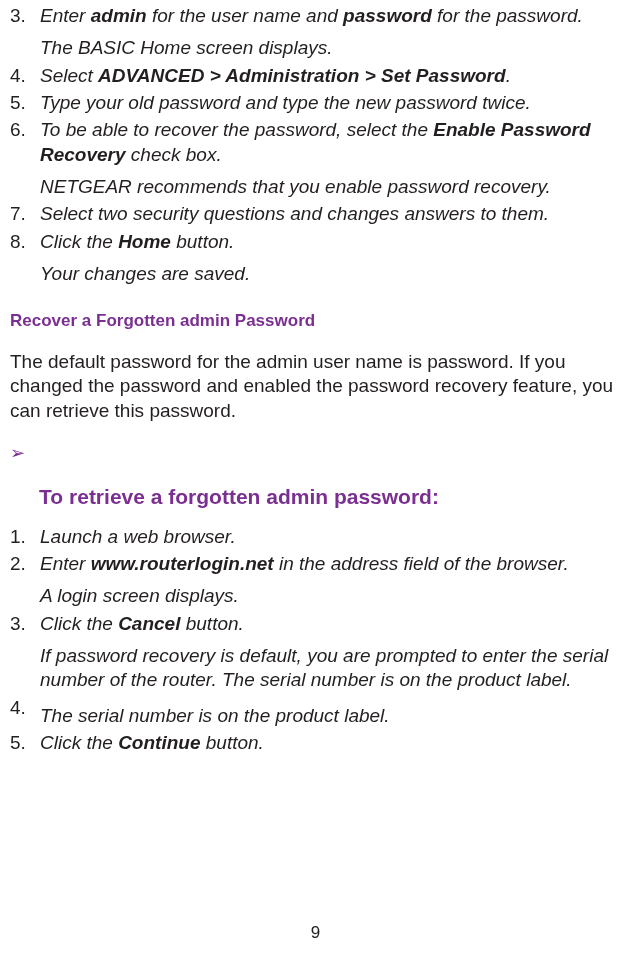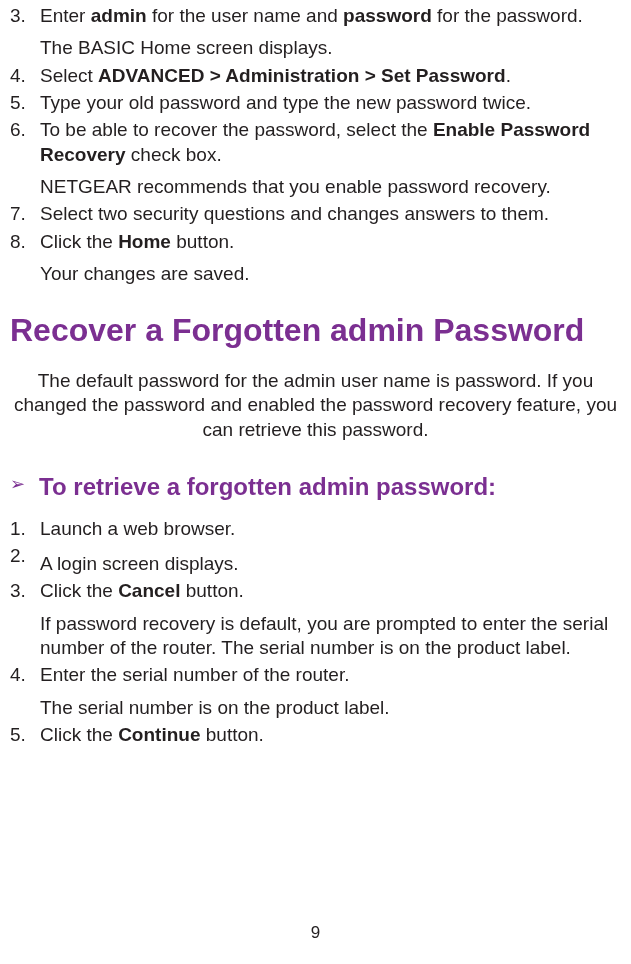--- a/index.html
+++ b/index.html
@@ -10,33 +10,33 @@
       font-family: "Myriad Pro", "Segoe UI", -apple-system, Arial, sans-serif;
       color: #231f20;
       padding: 4px 10px 0 10px;
       font-size: 19px;
       line-height: 1.28;
       position: relative;
     }
     .ol { list-style: none; }
     .ol > li { display: flex; margin-bottom: 3px; }
     .ol .num { flex: 0 0 30px; text-align: left; padding-left: 0; }
-    .ol .body { flex: 1; }
+    .ol .body { flex: 1; font-style: italic; }
     .sub { margin-top: 8px; }
     .heading {
       color: #7b2f91;
       font-weight: 700;
-      font-size: 32px;
+      font-size: 17px;
       margin-top: 24px;
       margin-bottom: 18px;
     }
-    .para { margin-bottom: 30px; text-align: center; }
+    .para { margin-bottom: 18px; }
     .proc { display: flex; align-items: flex-start; margin-top: 14px; margin-bottom: 14px; }
     .proc-arrow { color: #7b2f91; font-size: 18px; margin-right: 14px; line-height: 1.4; }
-    .proc-title { color: #7b2f91; font-weight: 700; font-size: 24px; }
+    .proc-title { color: #7b2f91; font-weight: 700; font-size: 21px; margin-top: 43px; }
     .b { font-weight: 700; }
     .pagenum {
       position: absolute;
       bottom: 20px;
       left: 0; right: 0;
       text-align: center;
       font-size: 17px;
     }
   </style>
 </head>
@@ -96,34 +96,34 @@
 <ul class="ol" id="list2">
     <li>
       <div class="num">1.</div>
       <div class="body">
         <div>Launch a web browser.</div>
       </div>
     </li>
     <li>
       <div class="num">2.</div>
       <div class="body">
+        <div>Enter <span class="b">www.routerlogin.net</span> in the address field of the browser.</div>
         <div class="sub">A login screen displays.</div>
       </div>
     </li>
     <li>
       <div class="num">3.</div>
       <div class="body">
         <div>Click the <span class="b">Cancel</span> button.</div>
         <div class="sub">If password recovery is default, you are prompted to enter the serial number of the router. The serial number is on the product label.</div>
       </div>
     </li>
     <li>
       <div class="num">4.</div>
       <div class="body">
-        <div>Enter the serial number of the router.</div>
         <div class="sub">The serial number is on the product label.</div>
       </div>
     </li>
     <li>
       <div class="num">5.</div>
       <div class="body">
         <div>Click the <span class="b">Continue</span> button.</div>
       </div>
     </li>
   </ul>

